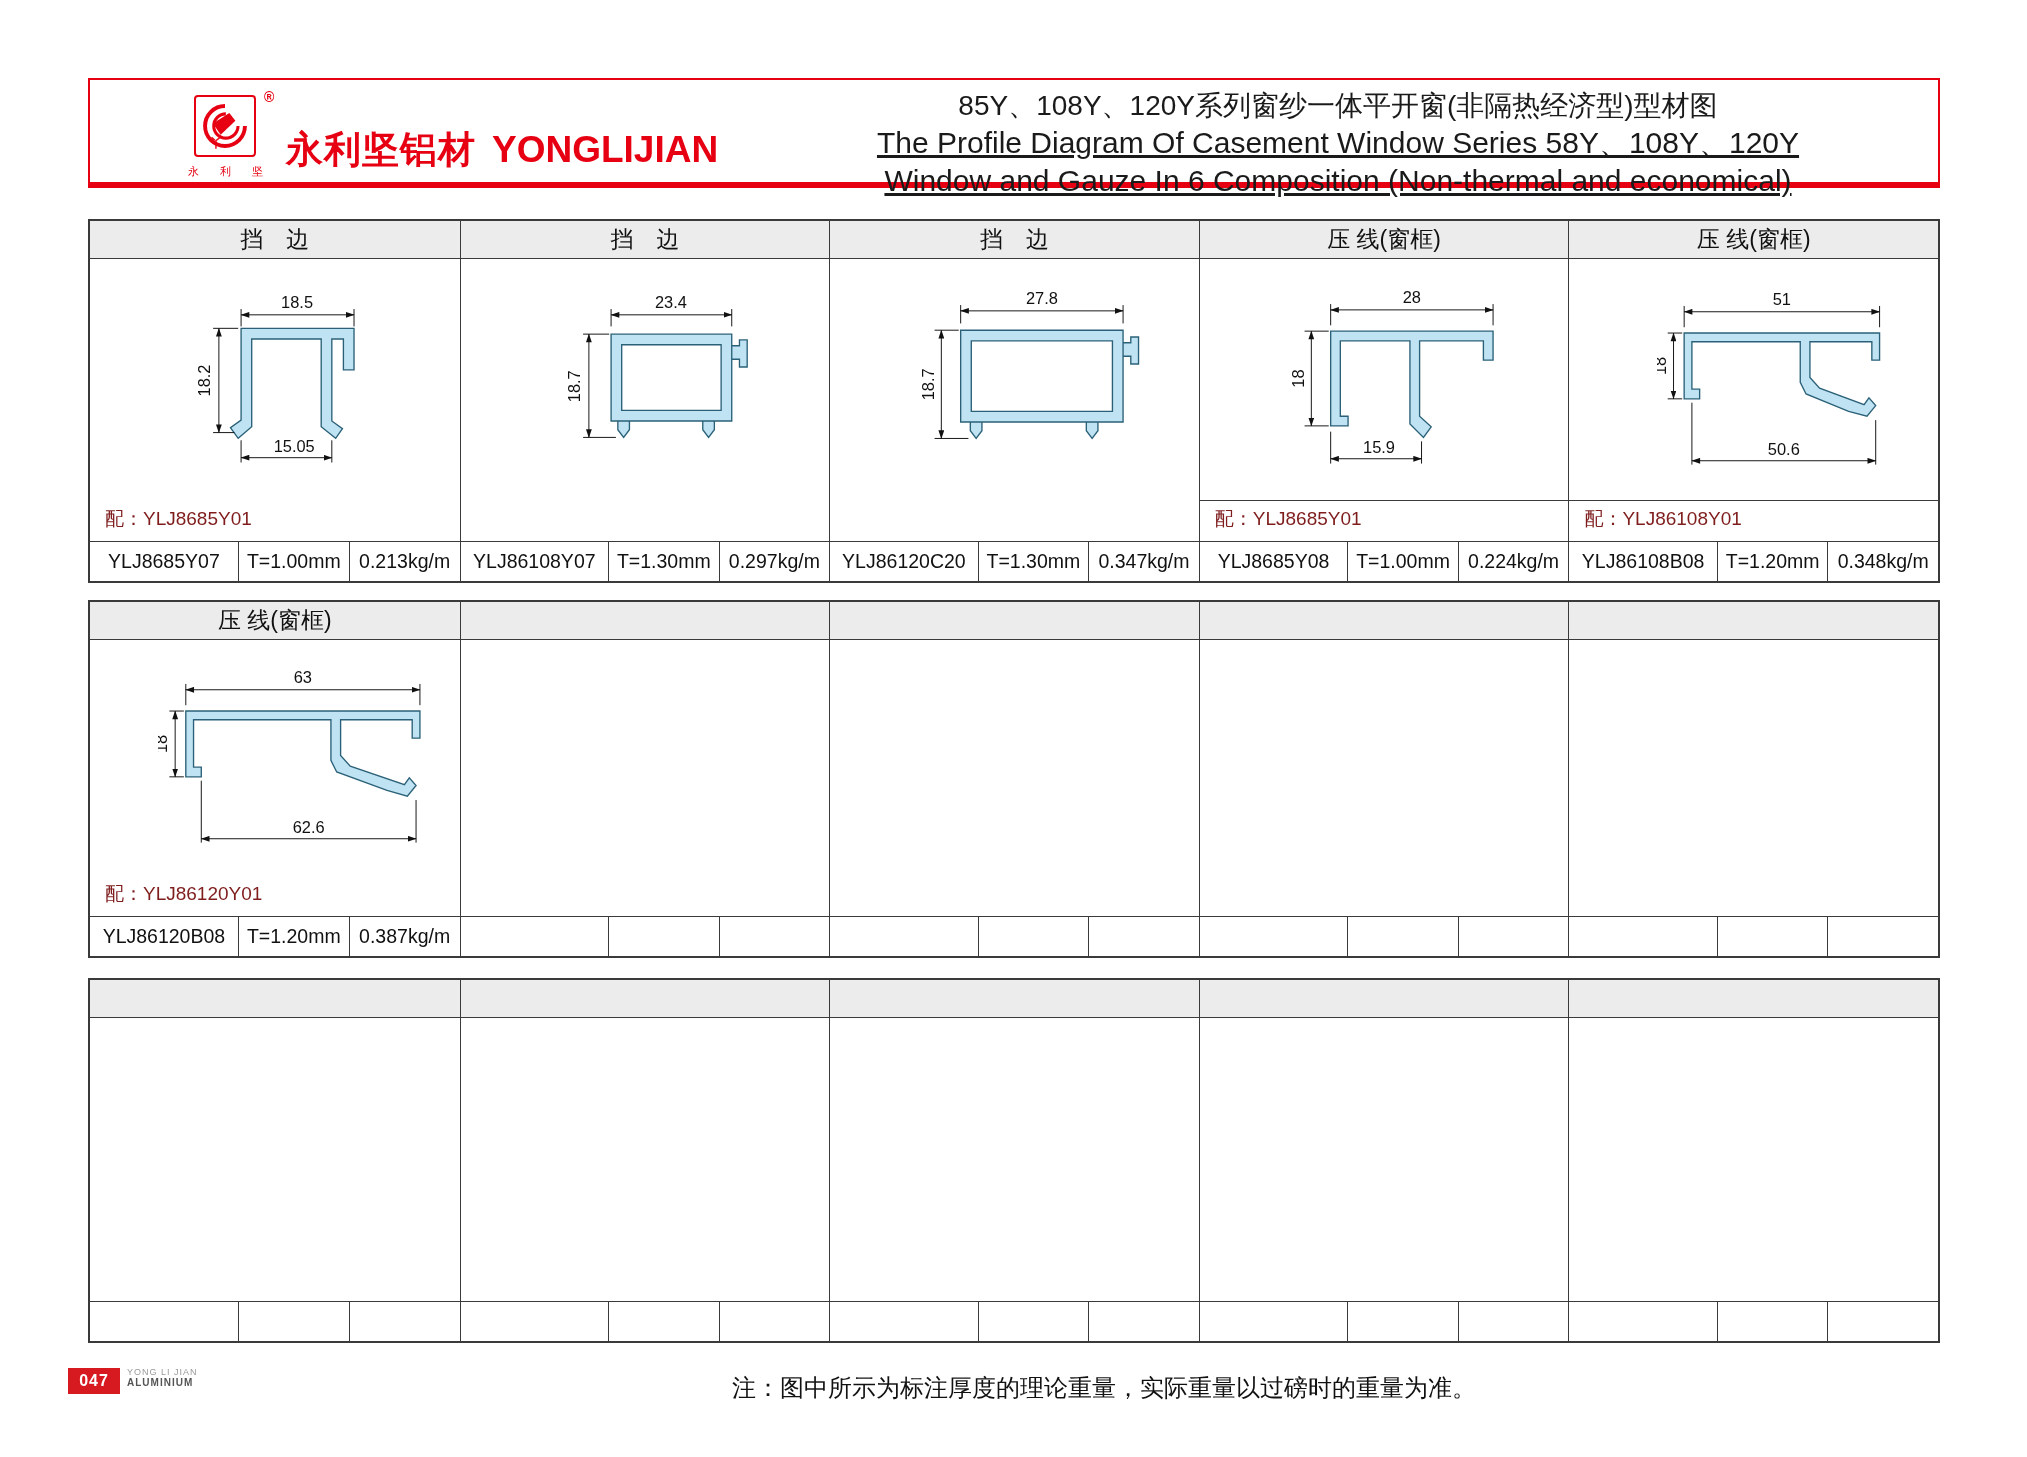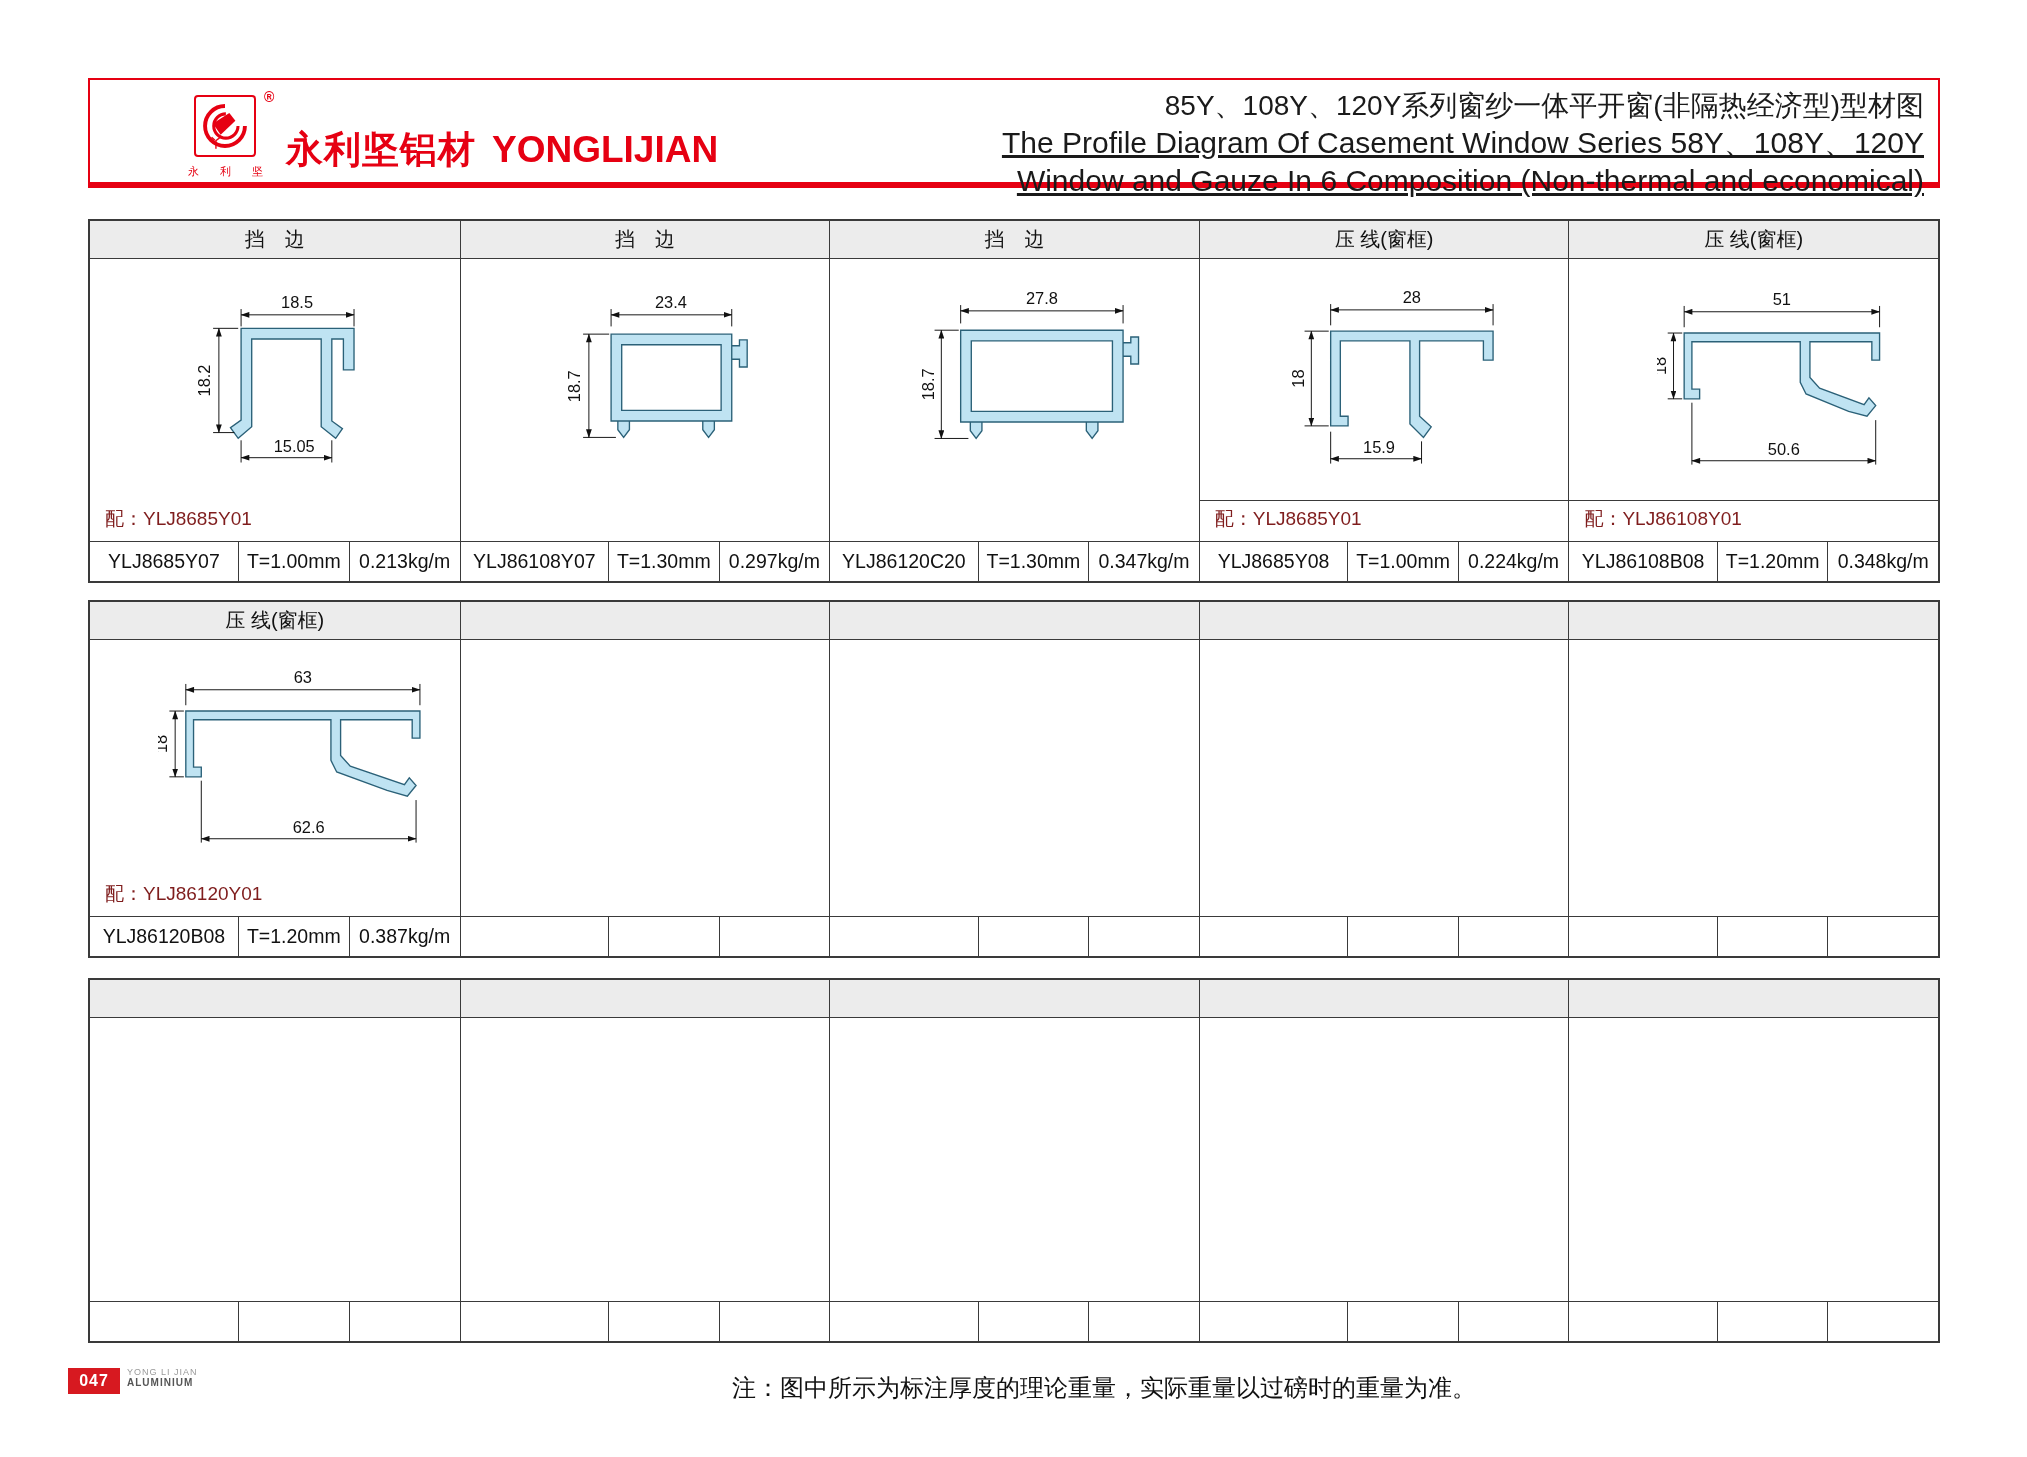--- a/index.html
+++ b/index.html
@@ -11,32 +11,32 @@
            border:2px solid #e60012;border-bottom-width:6px;box-sizing:border-box;}
   .logo-square{position:absolute;left:104px;top:15px;width:62px;height:62px;
                border:2.5px solid #e60012;border-radius:4px;box-sizing:border-box;
                display:flex;align-items:center;justify-content:center;}
   .reg-mark{position:absolute;left:174px;top:9px;font-size:14px;color:#e60012;font-weight:bold;}
   .logo-caption{position:absolute;left:98px;top:84px;font-size:11px;color:#e60012;
                 letter-spacing:9px;white-space:nowrap;}
   .brand-line{position:absolute;left:196px;bottom:7px;display:flex;align-items:baseline;gap:16px;}
   .brand-cn{font-size:37px;font-weight:800;color:#e60012;letter-spacing:1px;}
   .brand-en{font-size:37px;font-weight:800;color:#e60012;letter-spacing:0px;}
-  .title-block{position:absolute;left:662px;right:14px;top:8px;text-align:right;line-height:1.28;}
+  .title-block{position:absolute;left:662px;right:14px;top:8px;text-align:center;line-height:1.28;}
   .title-cn{font-size:28px;font-weight:500;}
   .title-en{font-size:30px;font-weight:400;text-decoration:underline;}
 
   
   .section{position:absolute;left:88px;width:1852px;border:2px solid #3a3a3a;box-sizing:border-box;
            display:grid;grid-template-columns:repeat(5,1fr);}
   .col{display:flex;flex-direction:column;min-width:0;}
   .col + .col{border-left:1.5px solid #3a3a3a;}
   .cellhead{height:38px;flex:none;background:#ececec;border-bottom:1.5px solid #3a3a3a;
             display:flex;align-items:center;justify-content:center;
-            font-size:20px;color:#111;box-sizing:border-box;}
+            font-size:23px;color:#111;box-sizing:border-box;}
   .draw{flex:1;position:relative;display:flex;align-items:center;justify-content:center;
         padding-bottom:42px;box-sizing:border-box;padding-left:48px;}
   .draw svg{display:block;}
   .match{position:absolute;left:15px;bottom:9px;font-size:19px;color:#7f1d1d;white-space:nowrap;}
   .matchline{position:absolute;left:0;right:0;bottom:40px;border-top:1.5px solid #3a3a3a;}
   .mrow{height:40px;flex:none;border-top:1.5px solid #3a3a3a;display:grid;
         grid-template-columns:40% 30% 30%;box-sizing:border-box;}
   .mcell{display:flex;align-items:center;justify-content:center;font-size:19.5px;color:#111;
          box-sizing:border-box;overflow:hidden;text-align:center;}
   .mcell + .mcell{border-left:1.5px solid #3a3a3a;}

